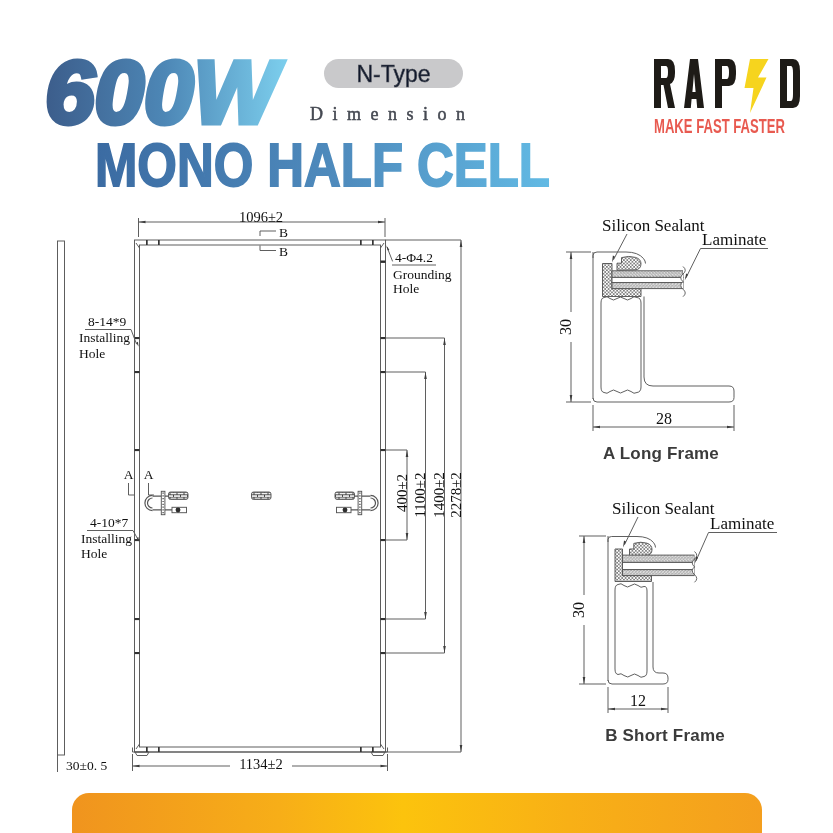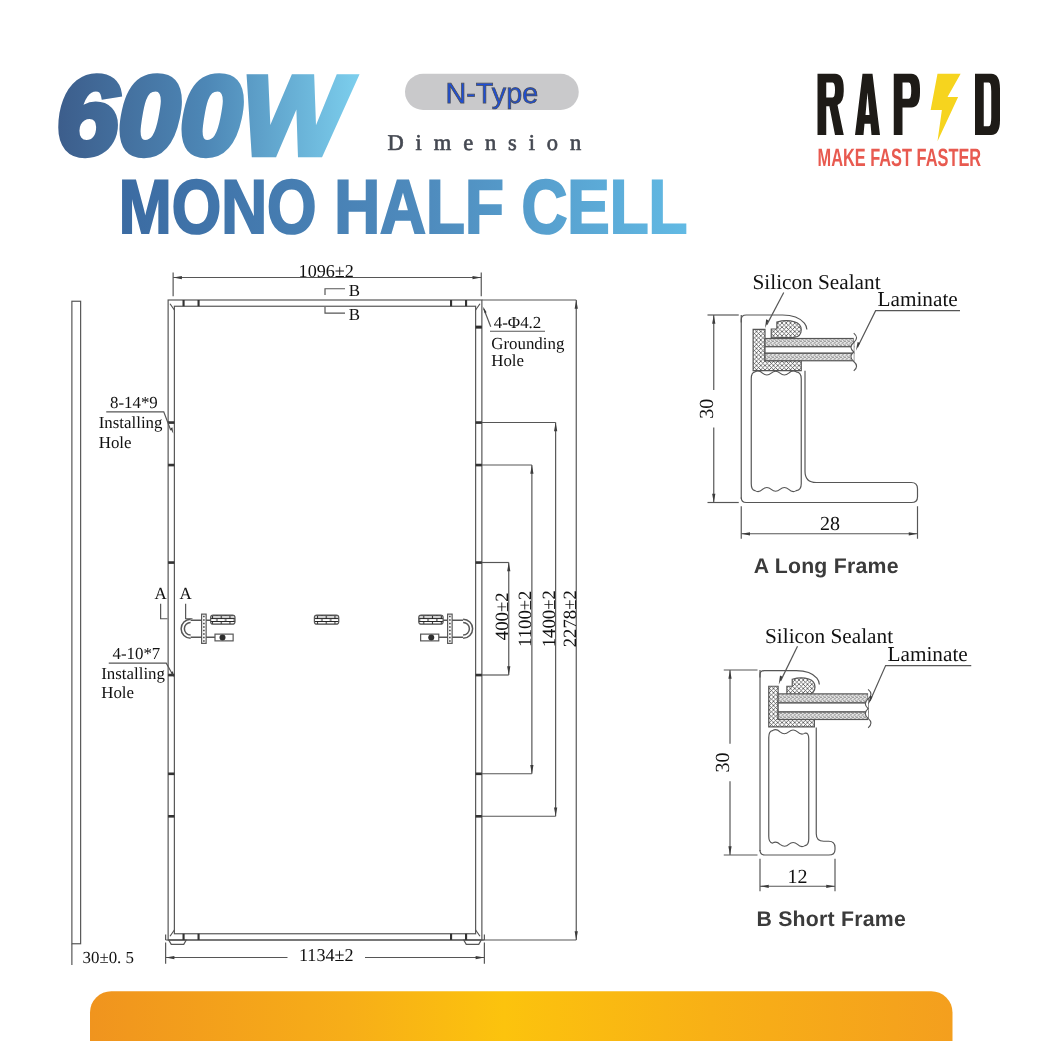--- a/index.html
+++ b/index.html
@@ -1,20 +1,20 @@
 <!DOCTYPE html>
 <html><head>
 <meta charset="utf-8">
 <style>
   html,body{margin:0;padding:0;background:#fff;}
   #canvas{position:relative;width:833px;height:833px;background:#fff;overflow:hidden;
           font-family:"Liberation Sans", sans-serif;}
   .abs{position:absolute;}
   #ntype{left:324px;top:59px;width:139px;height:29px;border-radius:15px;background:#c9c9cb;
-         color:#1d4ed8;font-size:23px;-webkit-text-stroke:0.6px #4a4e58;text-align:center;line-height:30px;}
+         color:#0f172a;font-size:23px;-webkit-text-stroke:0.6px #4a4e58;text-align:center;line-height:30px;}
   #dimension{left:310px;top:104px;font-size:18px;color:#454952;letter-spacing:9.5px;font-family:Liberation Serif, serif;-webkit-text-stroke:0.5px #454952;}
 </style>
 </head>
 <body>
 <div id="canvas">
 
   <svg class="abs" style="left:0;top:0;" width="600" height="200" viewBox="0 0 600 200">
     <defs>
       <linearGradient id="g600" x1="0" y1="0" x2="1" y2="0">
         <stop offset="0" stop-color="#3c5d8b"></stop>

